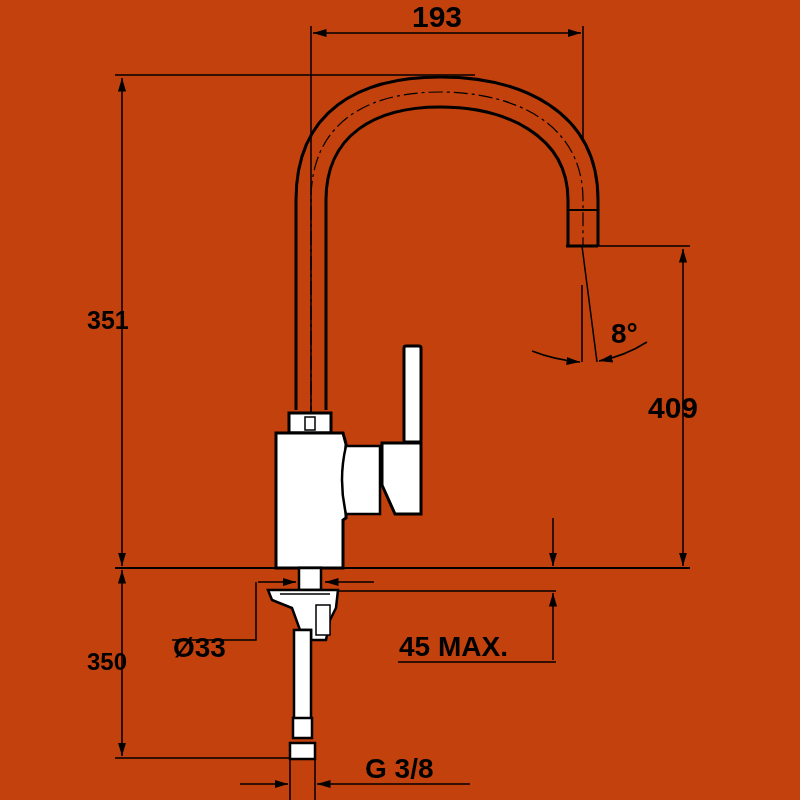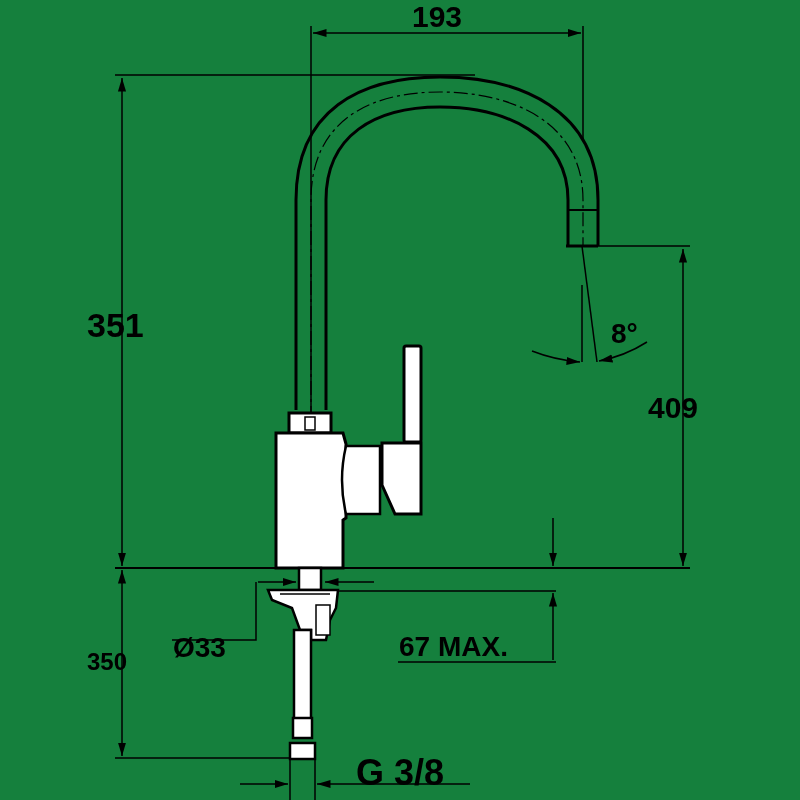--- a/index.html
+++ b/index.html
@@ -1,16 +1,16 @@
 <!DOCTYPE html>
 <html><head>
   <meta charset="utf-8">
   <style>
     html, body { margin: 0; padding: 0; background: #ffffff; }
-    #canvas { position: relative; width: 800px; height: 800px; overflow: hidden; background: #15803d; }
+    #canvas { position: relative; width: 800px; height: 800px; overflow: hidden; background: #c2410c; }
     svg { position: absolute; left: 0; top: 0; }
     .dim-label {
       position: absolute;
       font-family: "Liberation Sans", sans-serif;
       font-weight: bold;
       color: #000000;
       line-height: 1;
       white-space: nowrap;
     }
   </style>
@@ -109,20 +109,20 @@
 
     <g stroke="#000" stroke-width="1.5" fill="none">
       <line x1="290" y1="760" x2="290" y2="800"></line>
       <line x1="315" y1="760" x2="315" y2="800"></line>
       <line x1="240" y1="784" x2="288" y2="784" marker-end="url(#arr)"></line>
       <line x1="470" y1="784" x2="317" y2="784" marker-end="url(#arr)"></line>
     </g>
   </svg>
 
   <div class="dim-label" style="left:412px; top:2px; font-size:30px;">193</div>
-  <div class="dim-label" style="left:87px; top:308px; font-size:34px;">351</div>
+  <div class="dim-label" style="left:87px; top:308px; font-size:25px;">351</div>
   <div class="dim-label" style="left:648px; top:393px; font-size:30px;">409</div>
   <div class="dim-label" style="left:611px; top:320px; font-size:28px;">8°</div>
   <div class="dim-label" style="left:173px; top:634px; font-size:28px;">Ø33</div>
   <div class="dim-label" style="left:87px; top:650px; font-size:24px;">350</div>
-  <div class="dim-label" style="left:399px; top:633px; font-size:28px;">67 MAX.</div>
-  <div class="dim-label" style="left:356px; top:755px; font-size:36px;">G 3/8</div>
+  <div class="dim-label" style="left:399px; top:633px; font-size:28px;">45 MAX.</div>
+  <div class="dim-label" style="left:365px; top:755px; font-size:28px;">G 3/8</div>
 </div>
 
 </body></html>

